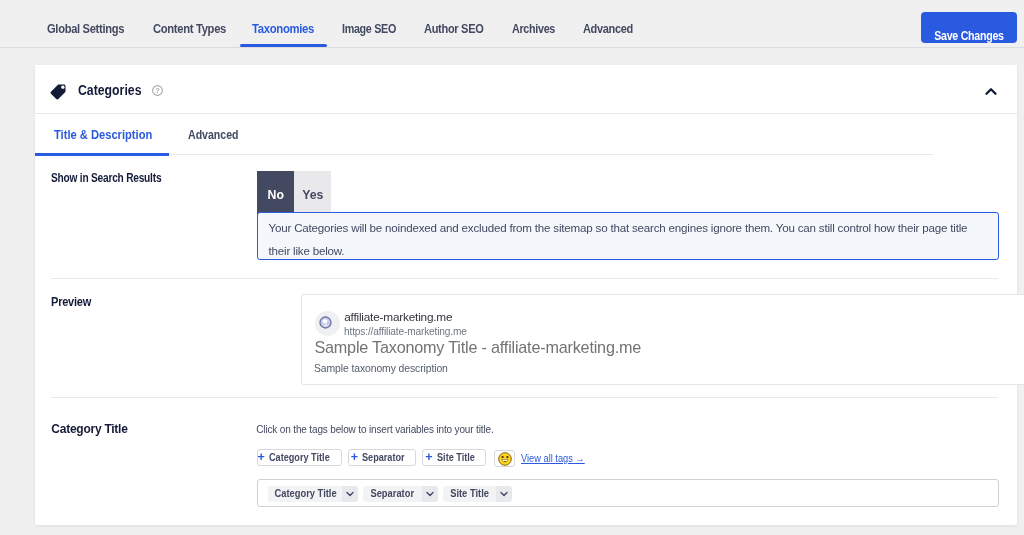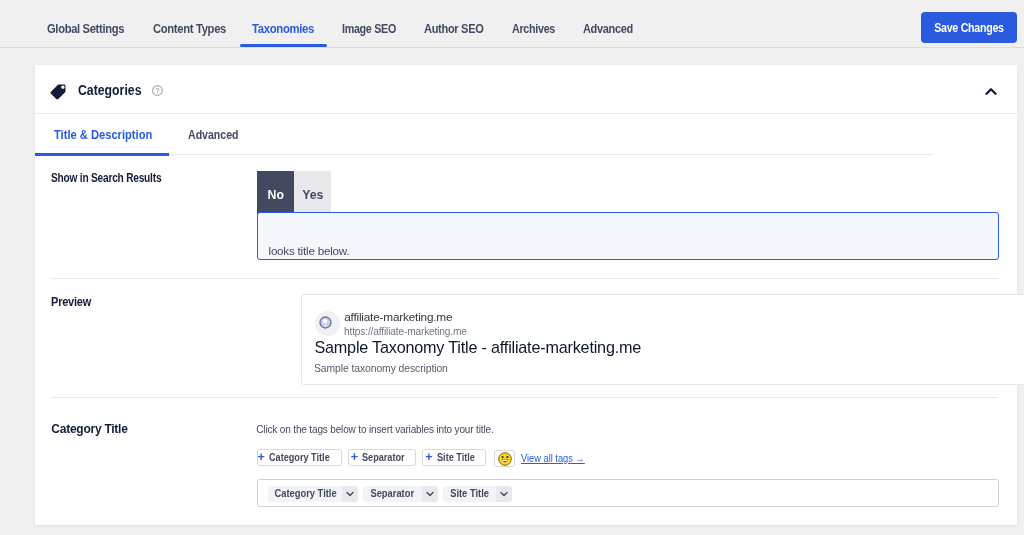--- a/index.html
+++ b/index.html
@@ -14,21 +14,21 @@
 
 
 .topnav { position:absolute; left:0; top:0; width:1024px; height:48px; border-bottom:1px solid #dcdcde; }
 .tab { position:absolute; top:22px; font-size:12.2px; font-weight:700; color:#434960; letter-spacing:-0.35px; white-space:nowrap; transform-origin:0 50%; }
 .tab.active { color:#2a5ae0; }
 .tabline { position:absolute; left:240px; top:44px; width:86.5px; height:3px; background:#2a5ae0; border-radius:2px; }
 .savebtn {
   position:absolute; left:921px; top:12px; width:96px; height:31px;
   background:#2a5ae0; border-radius:4px; color:#fff; font-weight:700; font-size:12.5px;
   letter-spacing:-0.3px;
-  display:flex; align-items:center; justify-content:center;
+  display:flex; align-items:flex-end; justify-content:center;
 }
 .savebtn span { transform:scaleX(.85); }
 
 
 .card { position:absolute; left:35px; top:65px; width:982px; height:460px; background:#fff; box-shadow:0 1px 3px rgba(20,27,56,.08); }
 .chead { position:absolute; left:0; top:0; width:982px; height:49px; border-bottom:1px solid #e8e8eb; }
 .chead .title { position:absolute; left:43.2px; top:17.8px; font-size:13.8px; font-weight:700; color:#141b38; transform:scaleX(.89); transform-origin:0 50%; white-space:nowrap; }
 
 
 .ctabs { position:absolute; left:0; top:49px; width:898px; height:41px; border-bottom:1px solid #e8e8eb; }
@@ -50,21 +50,21 @@
   position:absolute; left:222px; top:146.5px; width:742px; height:48.5px;
   border:1px solid #2a5ae0; border-radius:3px; background:#f4f8fd;
   padding:3.7px 10px 0 10.5px; font-size:11.6px; color:#434960; line-height:23px; overflow:hidden; letter-spacing:-0.2px;
 }
 
 
 .pvbox { position:absolute; left:222px; top:228.5px; width:742px; height:91.5px; background:#fff; border:1px solid #e3e5e8; border-radius:3px;margin-left:44px; }
 .favicon { position:absolute; left:12.7px; top:16.5px; width:25px; height:25px; border-radius:50%; background:#eff0f4; }
 .pv-domain { position:absolute; left:42.2px; top:15.1px; font-size:11.8px; color:#33353c; letter-spacing:-0.2px; white-space:nowrap; }
 .pv-url { position:absolute; left:41.6px; top:30px; font-size:11px; color:#6f7680; letter-spacing:-0.15px; transform:scaleX(.92); transform-origin:0 50%; white-space:nowrap; }
-.pv-title { position:absolute; left:12.4px; top:43.9px; font-size:16.2px; color:#0f172a; letter-spacing:-0.2px; white-space:nowrap; }
+.pv-title { position:absolute; left:12.4px; top:43.9px; font-size:16.2px; color:#737373; letter-spacing:-0.2px; white-space:nowrap; }
 .pv-desc { position:absolute; left:11.8px; top:66.6px; font-size:11.8px; color:#545d68; letter-spacing:-0.1px; transform:scaleX(.88); transform-origin:0 50%; white-space:nowrap; }
 
 
 .instr { position:absolute; left:221.3px; top:359px; font-size:10px; color:#434960; letter-spacing:-0.15px; white-space:nowrap; }
 .tagbtn { position:absolute; top:383.6px; height:17.8px; background:#fff; border:1px solid #d6d8dc; border-radius:3px; display:flex; align-items:center; justify-content:center; font-size:11px; font-weight:700; color:#434960; white-space:nowrap; }
 .tagbtn .plus { color:#2a5ae0; font-weight:700; margin-right:4px; font-size:12.5px; transform:none; }
 .tagbtn .txt { transform:scaleX(.83); transform-origin:0 50%; }
 .emojibtn { position:absolute; left:459.3px; top:385.4px; height:16.5px; width:20.5px; background:#fff; border:1px solid #d6d8dc; border-radius:3px; display:flex; align-items:center; justify-content:center; }
 .viewall { position:absolute; left:485.5px; top:386.3px; font-size:11.6px; color:#2a5ae0; text-decoration:underline; white-space:nowrap; transform:scaleX(.80); transform-origin:0 50%; }
 
@@ -109,21 +109,21 @@
       <span class="ctab1">Title &amp; Description</span>
       <span class="ctab2">Advanced</span>
       <span class="ctabline"></span>
     </div>
 
     <span class="label" style="top:106.4px; transform:scaleX(.845)">Show in Search Results</span>
     <div class="toggle">
       <div class="no">No</div>
       <div class="yes">Yes</div>
     </div>
-    <div class="infobox"><br><span>looks title below.</span></div>
+    <div class="infobox"><span class="il1">Your Categories will be noindexed and excluded from the sitemap so that search engines ignore them. You can still control how their page title</span><br><span>their like below.</span></div>
     <div class="divider" style="top:212.5px"></div>
 
     <span class="label" style="top:230px; transform:scaleX(.92)">Preview</span>
     <div class="pvbox">
       <div class="favicon"></div>
       <svg class="abs" style="left:17.4px; top:21.2px" width="13" height="13" viewBox="0 0 13 13">
         <circle cx="6.5" cy="6.5" r="5.5" fill="#c9cde6" stroke="#6a72a4" stroke-width="1.3"></circle>
         <path d="M3.5 4.3 L6.1 2.9 L8.7 4.6 L7.2 7.4 L4.5 6.9 Z" fill="#ffffff"></path>
         <path d="M5.3 8.7 L8 8.2 L7.2 10.7 L5.7 10.5 Z" fill="#eceef8"></path>
       </svg>

